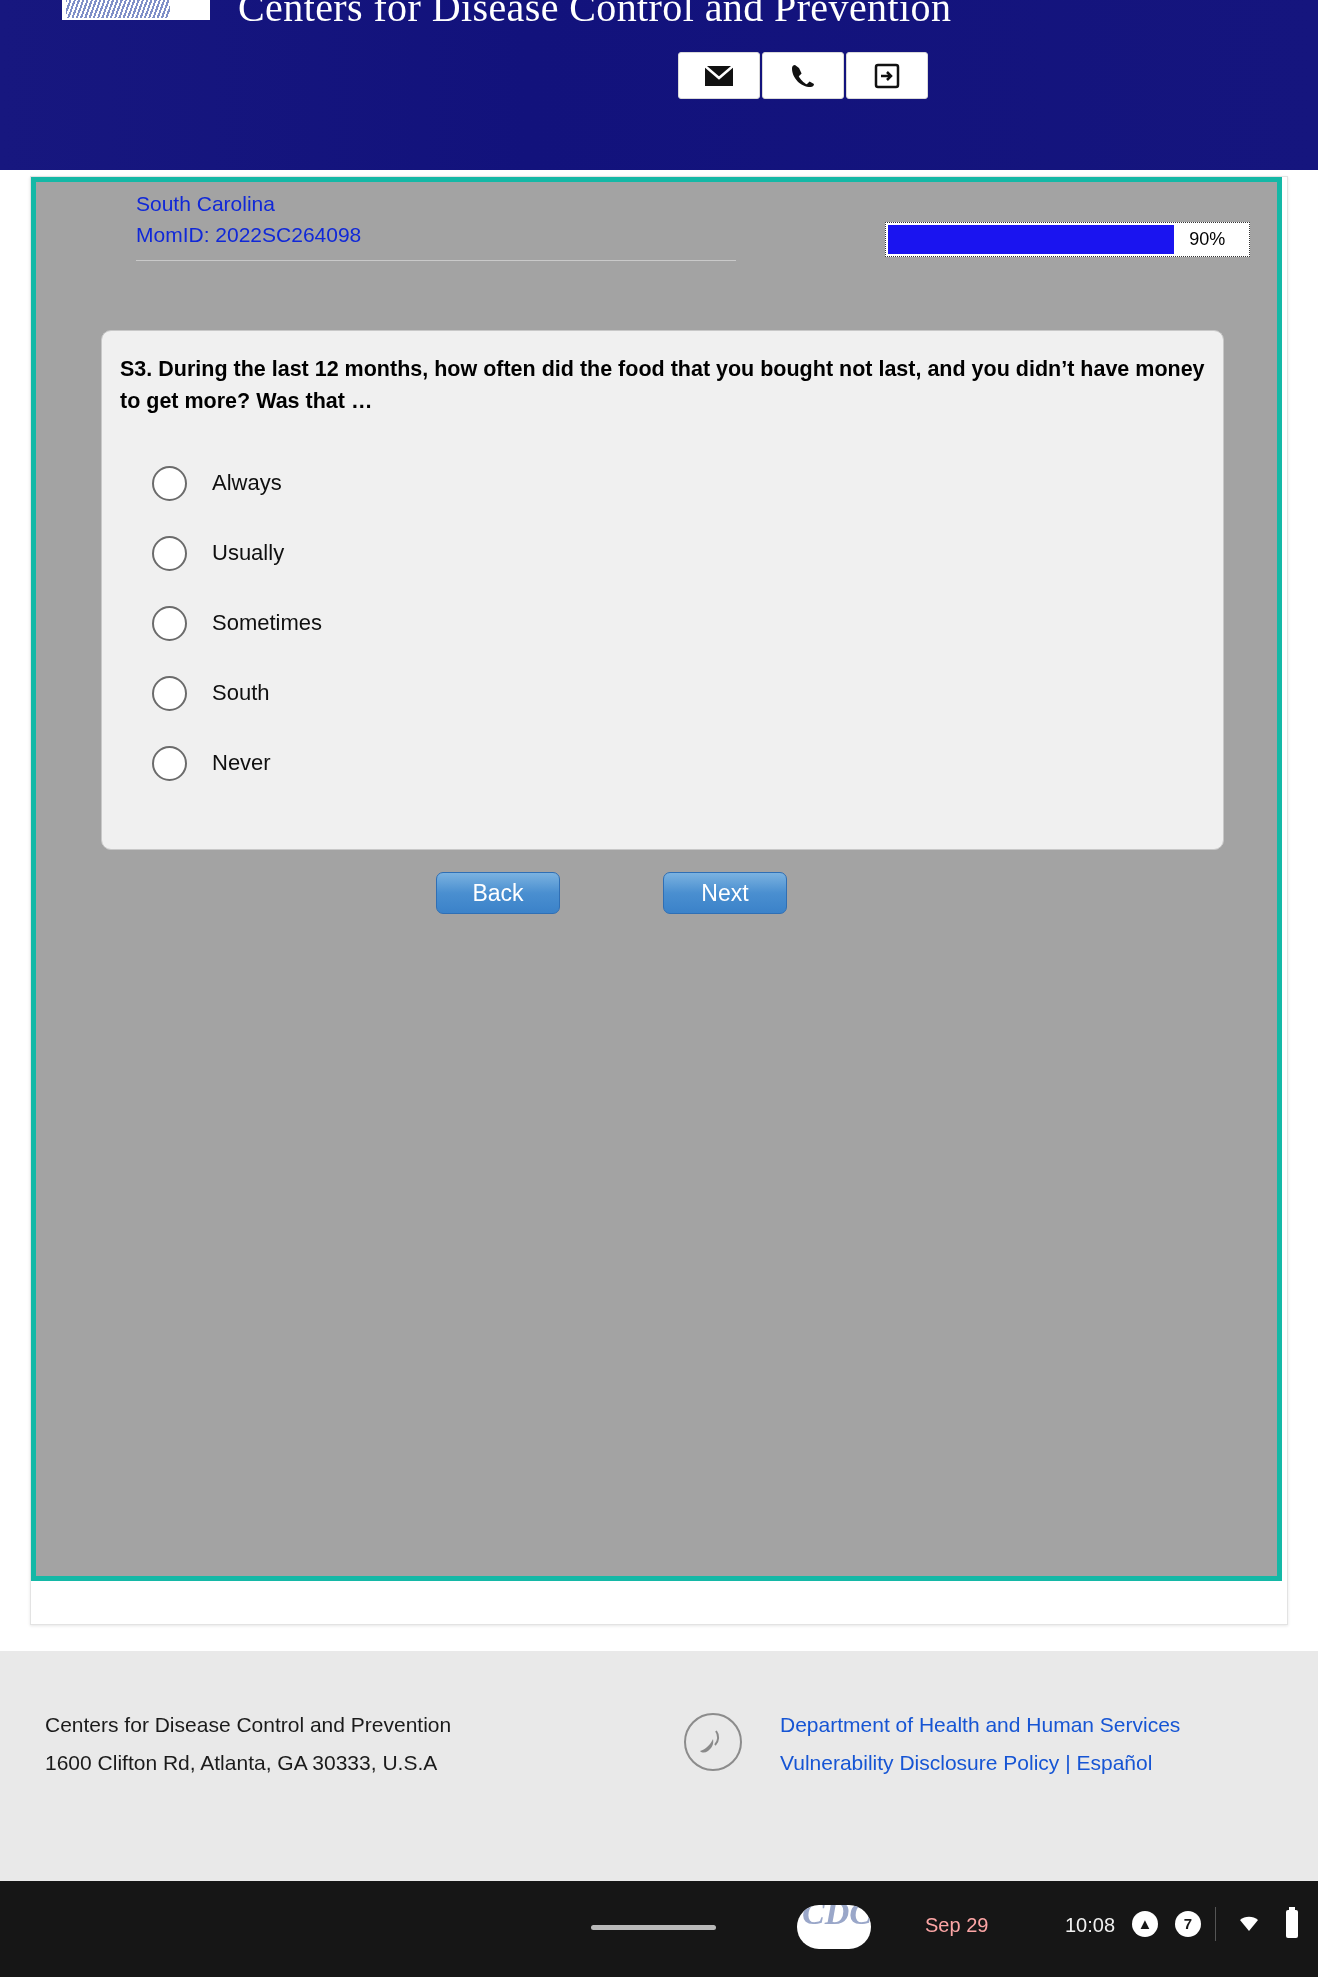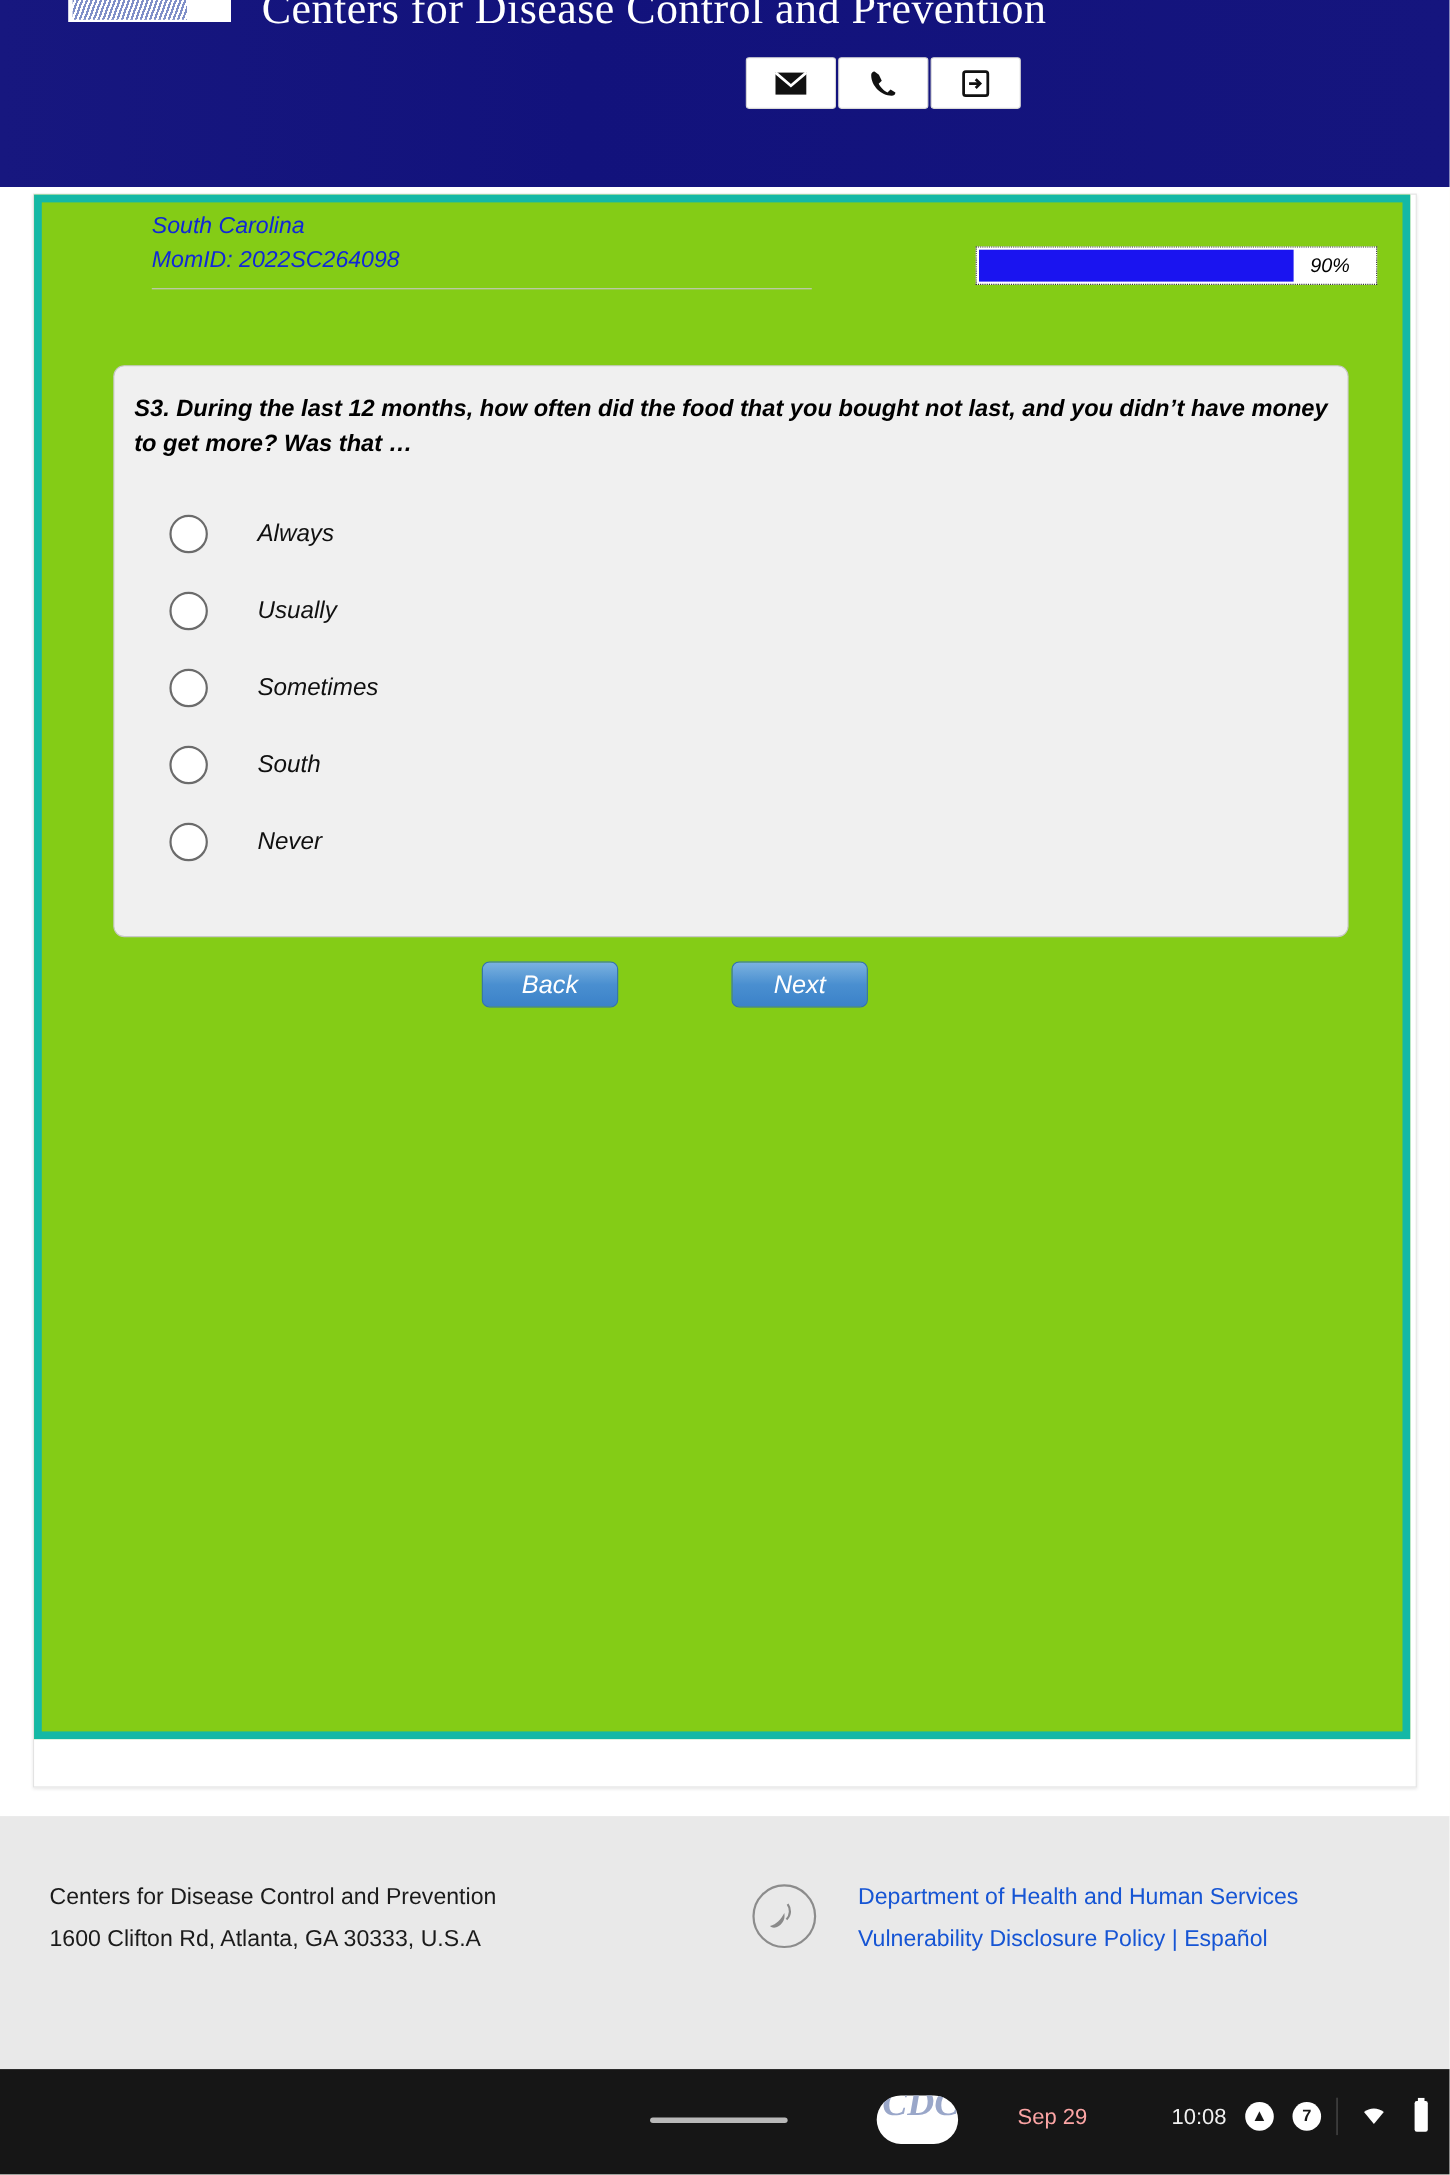--- a/index.html
+++ b/index.html
@@ -94,23 +94,22 @@
     background: #ffffff;
     border: 1px solid #e3e3e3;
     box-shadow: 0 1px 3px rgba(0,0,0,0.10);
   }
   .inner-card {
     position: absolute;
     left: 0px;
     top: 0px;
     width: 1251px;
     height: 1404px;
-    background: #84cc16;
-    border: 7px solid #14b8a6;
-    font-style: italic;
+    background: #a3a3a3;
+    border: 5px solid #14b8a6;
   }
 
   .state-block {
     position: absolute;
     left: 100px;
     top: 6px;
     width: 600px;
   }
   .state-name, .mom-id {
     font-size: 21px;
@@ -173,21 +172,20 @@
   .options {
     position: absolute;
     left: 50px;
     top: 117px;
     width: 1000px;
   }
   .option-row {
     display: flex;
     align-items: center;
     height: 70px;
-    gap: 20px;
   }
   .radio {
     width: 35px;
     height: 35px;
     border-radius: 50%;
     border: 2px solid #6b6b6b;
     background: #ffffff;
     flex: 0 0 auto;
   }
   .option-label {

